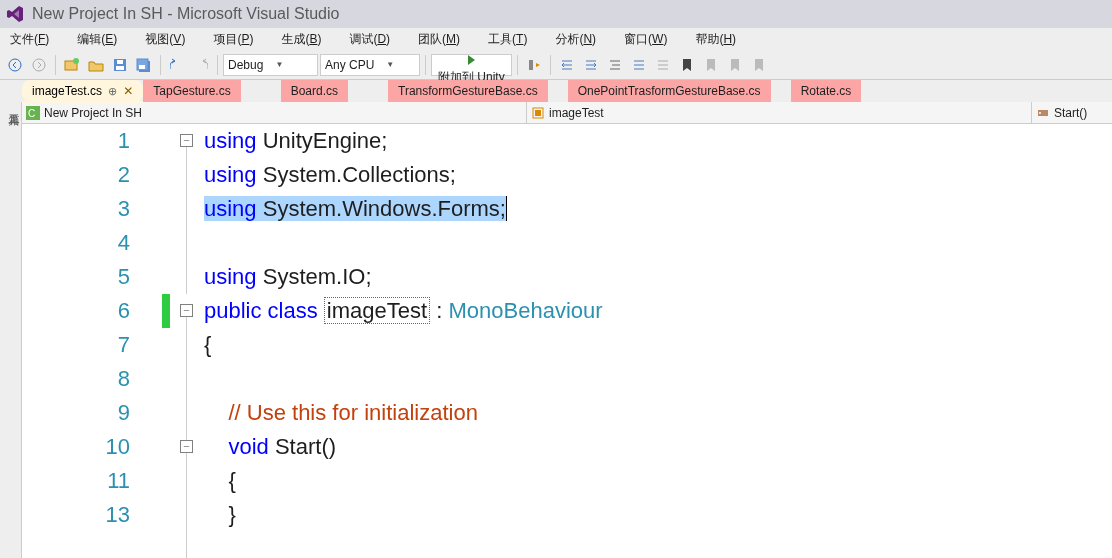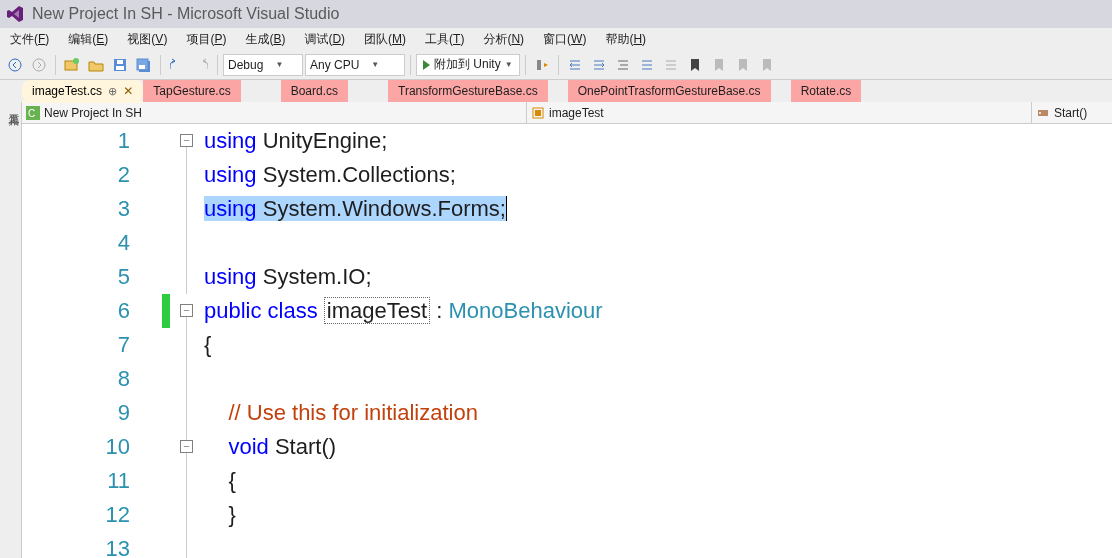--- a/index.html
+++ b/index.html
@@ -1,28 +1,28 @@
 <!DOCTYPE html>
 <html><head>
 <meta charset="utf-8">
 <style>
 *{margin:0;padding:0;box-sizing:border-box;font-family:"Microsoft YaHei",Arial,sans-serif;}
 body{background:#eee;width:1112px;height:558px;overflow:hidden;font-size:12px;color:#1e1e1e;}
 .title-bar{height:28px;background:#d7d7e0;display:flex;align-items:center;padding:0 6px;gap:8px;}
 .vs-logo{width:18px;height:18px;}
 .title-text{color:#5a5a5a;font-size:16px;}
-.menu-bar{height:22px;background:#eee;display:flex;align-items:center;padding:0 4px;gap:7px;}
+.menu-bar{height:22px;background:#eee;display:flex;align-items:center;padding:0 4px;gap:16px;}
 .menu-item{padding:2px 6px;font-size:12px;color:#1e1e1e;cursor:default;}
 .menu-item u{text-decoration:underline;}
 .toolbar{height:30px;background:#eee;border-bottom:1px solid #ccc;display:flex;align-items:center;padding:0 4px;gap:2px;}
 .tb-btn{width:22px;height:22px;display:flex;align-items:center;justify-content:center;cursor:default;}
 .tb-sep{width:1px;height:20px;background:#ccc;margin:0 3px;}
 .tb-combo{height:22px;border:1px solid #ccc;background:#fff;display:flex;align-items:center;padding:0 4px;font-size:12px;gap:12px;}
 .tb-combo .arrow{font-size:8px;color:#555;}
-.tb-start{display:flex;align-items:center;height:22px;padding:0 6px;gap:4px;border:1px solid #ccc;background:#fff;}
+.tb-start{display:flex;align-items:center;height:22px;padding:0 6px;gap:4px;border:1px solid #ccc;background:#fff;flex-direction:column;}
 .play-tri{width:0;height:0;border-left:7px solid #388a34;border-top:5px solid transparent;border-bottom:5px solid transparent;}
 .tabs{height:22px;background:#eee;display:flex;align-items:flex-end;}
 .side-tab{width:22px;height:22px;background:#eee;}
 .file-tab{height:22px;display:flex;align-items:center;padding:0 10px;font-size:12px;color:#1e1e1e;background:#fca5a5;position:relative;}
 .file-tab.active{background:#fff6dd;color:#000;border-radius:8px;}
 .file-tab.active::after{content:"";position:absolute;left:0;right:0;bottom:-1px;height:2px;background:#fff6dd;}
 .pin{color:#6a6a6a;margin-left:6px;font-size:11px;}
 .close-x{color:#8a5a00;margin-left:6px;font-size:12px;}
 .workspace{display:flex;height:calc(558px - 28px - 22px - 30px - 22px);}
 .left-rail{width:22px;background:#eee;border-right:1px solid #ccc;writing-mode:vertical-rl;text-orientation:mixed;font-size:11px;color:#555;padding-top:4px;}
@@ -119,21 +119,21 @@
       <svg width="14" height="14">
         <path d="M9 3a5 5 0 015 5v3M9 3l3-2M9 3l3 2" fill="none" stroke="#2d6cc3" transform="scale(-1,1) translate(-14,0)"></path>
       </svg>
     </span>
   <span class="tb-btn">
       <svg width="14" height="14">
         <path d="M9 3a5 5 0 015 5v3M9 3l3-2M9 3l3 2" fill="none" stroke="#aaa"></path>
       </svg>
     </span>
   <span class="tb-sep"></span>
-  <div class="tb-combo" style="width:80px">
+  <div class="tb-combo" style="width:95px">
       <span>Debug</span>
       <span class="arrow">▼</span>
     </div>
   <div class="tb-combo" style="width:100px">
       <span>Any CPU</span>
       <span class="arrow">▼</span>
     </div>
   <span class="tb-sep"></span>
   <div class="tb-start">
     <span class="play-tri"></span>
@@ -251,21 +251,20 @@
           <div>2</div>
           <div>3</div>
           <div>4</div>
           <div>5</div>
           <div>6</div>
           <div>7</div>
           <div>8</div>
           <div>9</div>
           <div>10</div>
           <div>11</div>
-          <div>12</div>
           <div>13</div>
       </div>
       <div class="marker-col">
         <div class="marker-green" style="top:170px;height:34px"></div>
       </div>
       <div class="fold-col">
         <div class="fold-box" style="top:10px">−</div>
         <div class="fold-line" style="top:23px;height:147px"></div>
         <div class="fold-box" style="top:180px">−</div>
         <div class="fold-line" style="top:193px;height:250px"></div>

